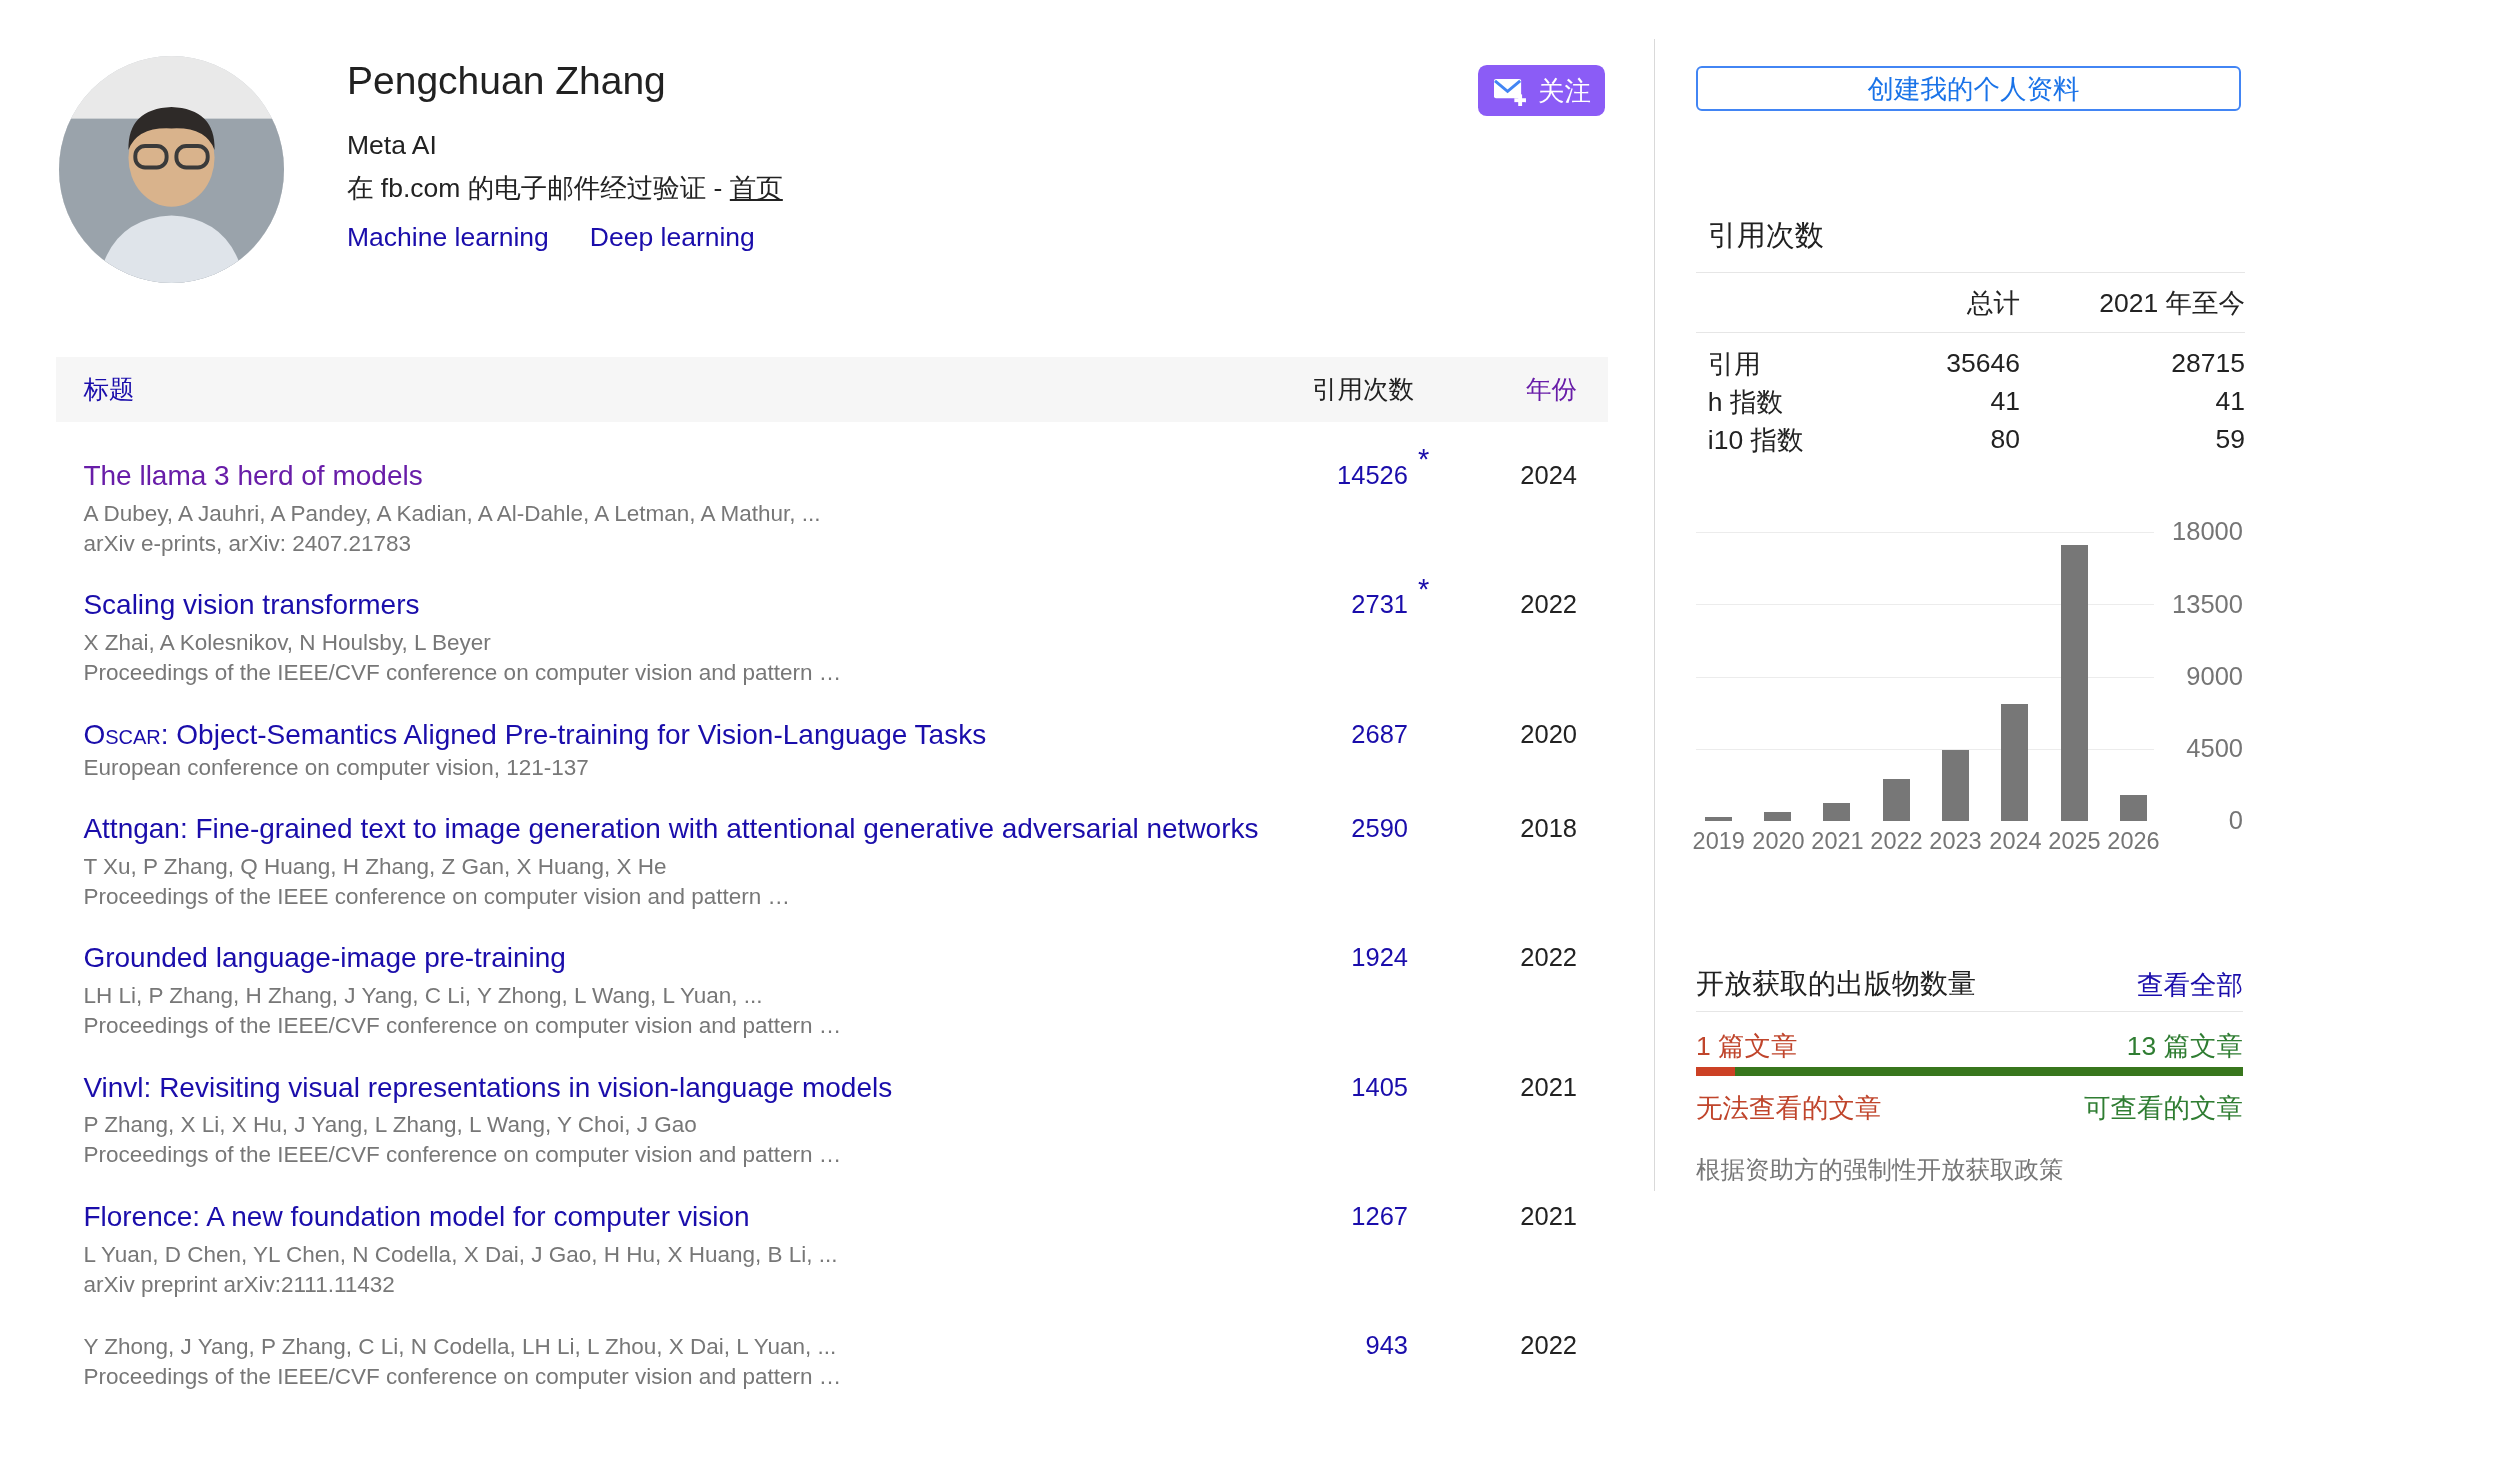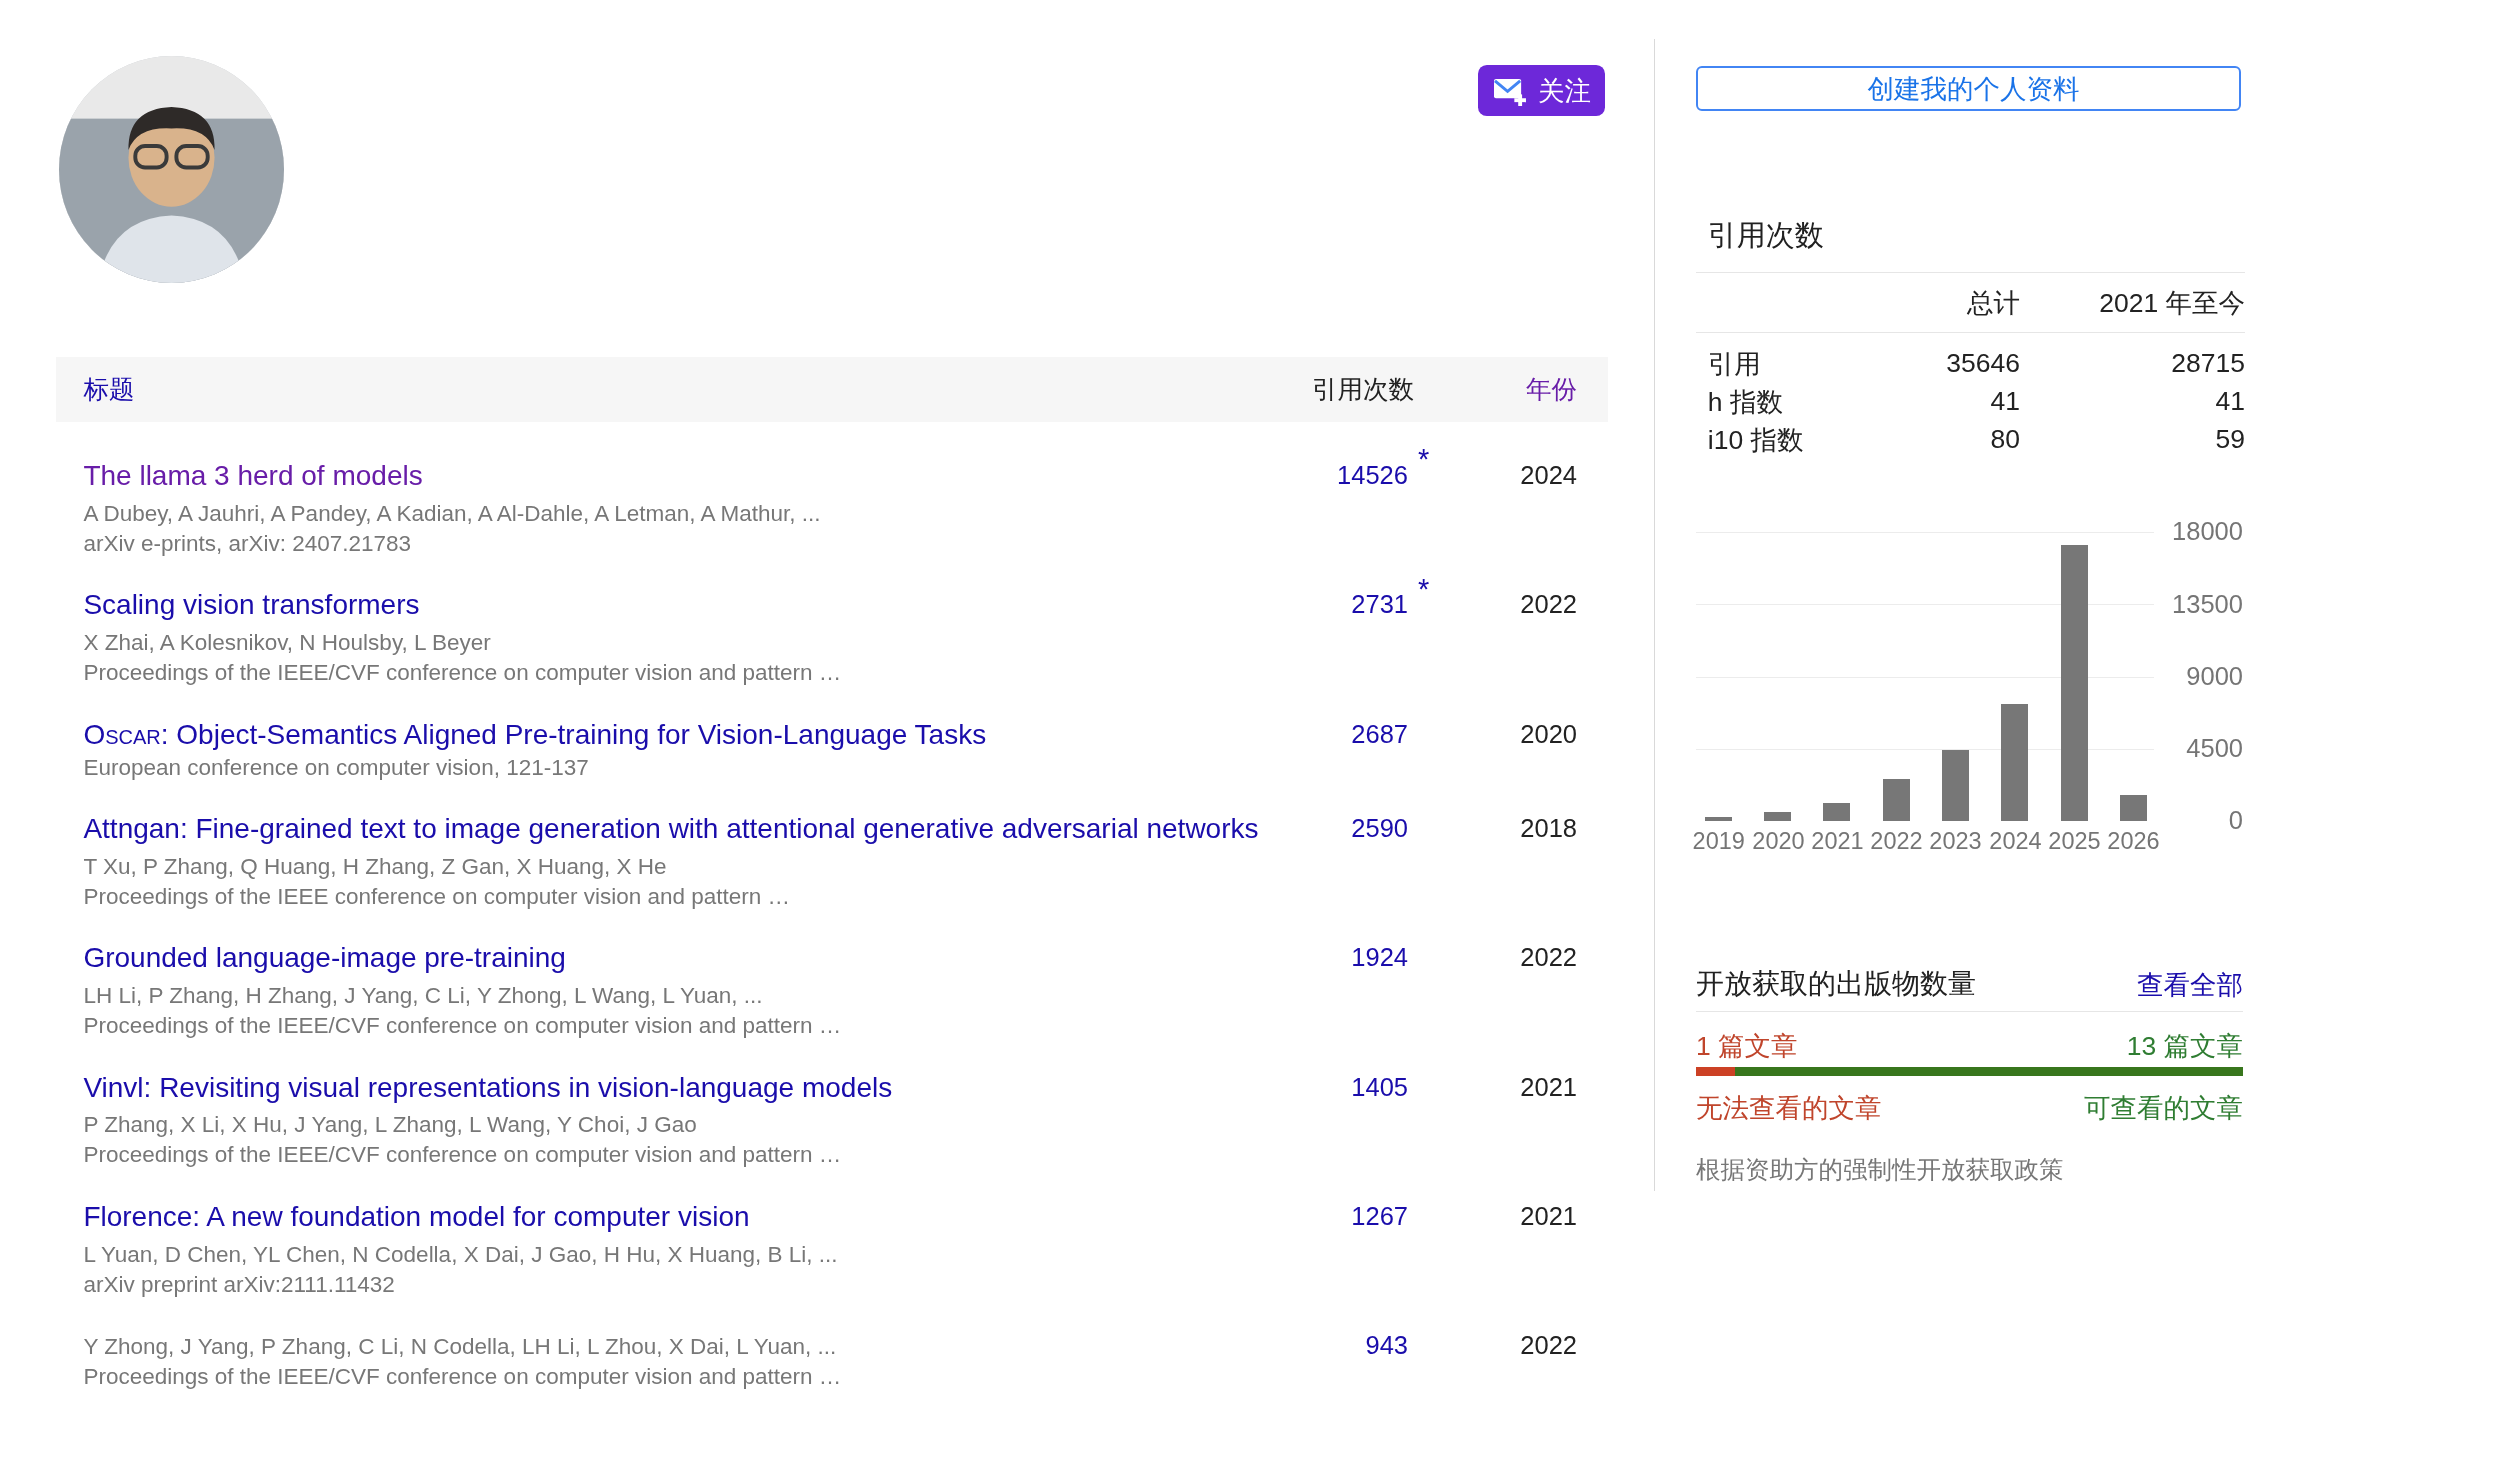--- a/index.html
+++ b/index.html
@@ -11,21 +11,21 @@
   
   .avatar{position:absolute;left:59px;top:56px;width:225px;height:227px;border-radius:50%;overflow:hidden;background:#c6cbd0;}
   .profile-info{position:absolute;left:347px;top:57px;}
   .p-name{font-size:39px;color:#212121;line-height:47px;}
   .p-aff{font-size:26.5px;color:#222;margin-top:25.5px;}
   .p-email{font-size:26.5px;color:#222;margin-top:9.8px;}
   .p-email a{color:#222;text-decoration:underline;}
   .p-interests{margin-top:15.7px;display:flex;gap:41px;}
   .interest-link{font-size:26.5px;color:#1a0dab;}
 
-  .follow-btn{position:absolute;left:1478px;top:65px;width:127px;height:51px;background:#6d28d9;
+  .follow-btn{position:absolute;left:1478px;top:65px;width:127px;height:51px;background:#8b5cf6;
     border-radius:8.8px;display:flex;align-items:center;justify-content:center;gap:10.8px;
     color:#fff;font-size:26.5px;border:none;}
 
   
   .pub-table{position:absolute;left:56px;top:357px;width:1552px;}
   .row{display:flex;align-items:flex-start;}
   .c-main{flex:1;padding-left:27.4px;min-width:0;}
   .c-cited{width:118px;padding-right:29px;text-align:right;position:relative;flex:none;}
   .c-year{width:116px;padding-right:31px;text-align:right;flex:none;}
   .pub-header{height:65px;background:#f6f6f6;align-items:center;}
@@ -93,20 +93,29 @@
       <rect x="0" y="0" width="230" height="232" fill="#e9e9e9"></rect>
       <rect x="0" y="64" width="230" height="168" fill="#9aa3ab"></rect>
       <ellipse cx="115" cy="104" rx="44" ry="50" fill="#d9b38c"></ellipse>
       <path d="M71 96 Q70 54 115 52 Q160 54 159 96 Q150 72 115 74 Q80 72 71 96 Z" fill="#2e2a28"></path>
       <rect x="78" y="92" width="32" height="22" rx="10" fill="none" stroke="#3a3a3a" stroke-width="4"></rect>
       <rect x="120" y="92" width="32" height="22" rx="10" fill="none" stroke="#3a3a3a" stroke-width="4"></rect>
       <path d="M40 232 Q52 166 115 163 Q178 166 190 232 Z" fill="#dfe4ea"></path>
     </svg>
   </div>
 
+  <div class="profile-info">
+    <div class="p-name">Pengchuan Zhang</div>
+    <div class="p-aff">Meta AI</div>
+    <div class="p-email"><span>在 fb.com 的电子邮件经过验证 - </span><a>首页</a></div>
+    <div class="p-interests">
+        <a class="interest-link">Machine learning</a>
+        <a class="interest-link">Deep learning</a>
+      </div>
+  </div>
 
   <button class="follow-btn">
     <svg width="35" height="31" viewBox="0 0 36 32">
       <rect x="2" y="4" width="28" height="20" rx="2" fill="#ffffff"></rect>
       <polyline points="3,6 16,17 29,6" fill="none" stroke="#4285f4" stroke-width="3"></polyline>
       <line x1="29" y1="20" x2="29" y2="32" stroke="#ffffff" stroke-width="4"></line>
       <line x1="23" y1="26" x2="35" y2="26" stroke="#ffffff" stroke-width="4"></line>
     </svg>
     <span>关注</span>
   </button>

